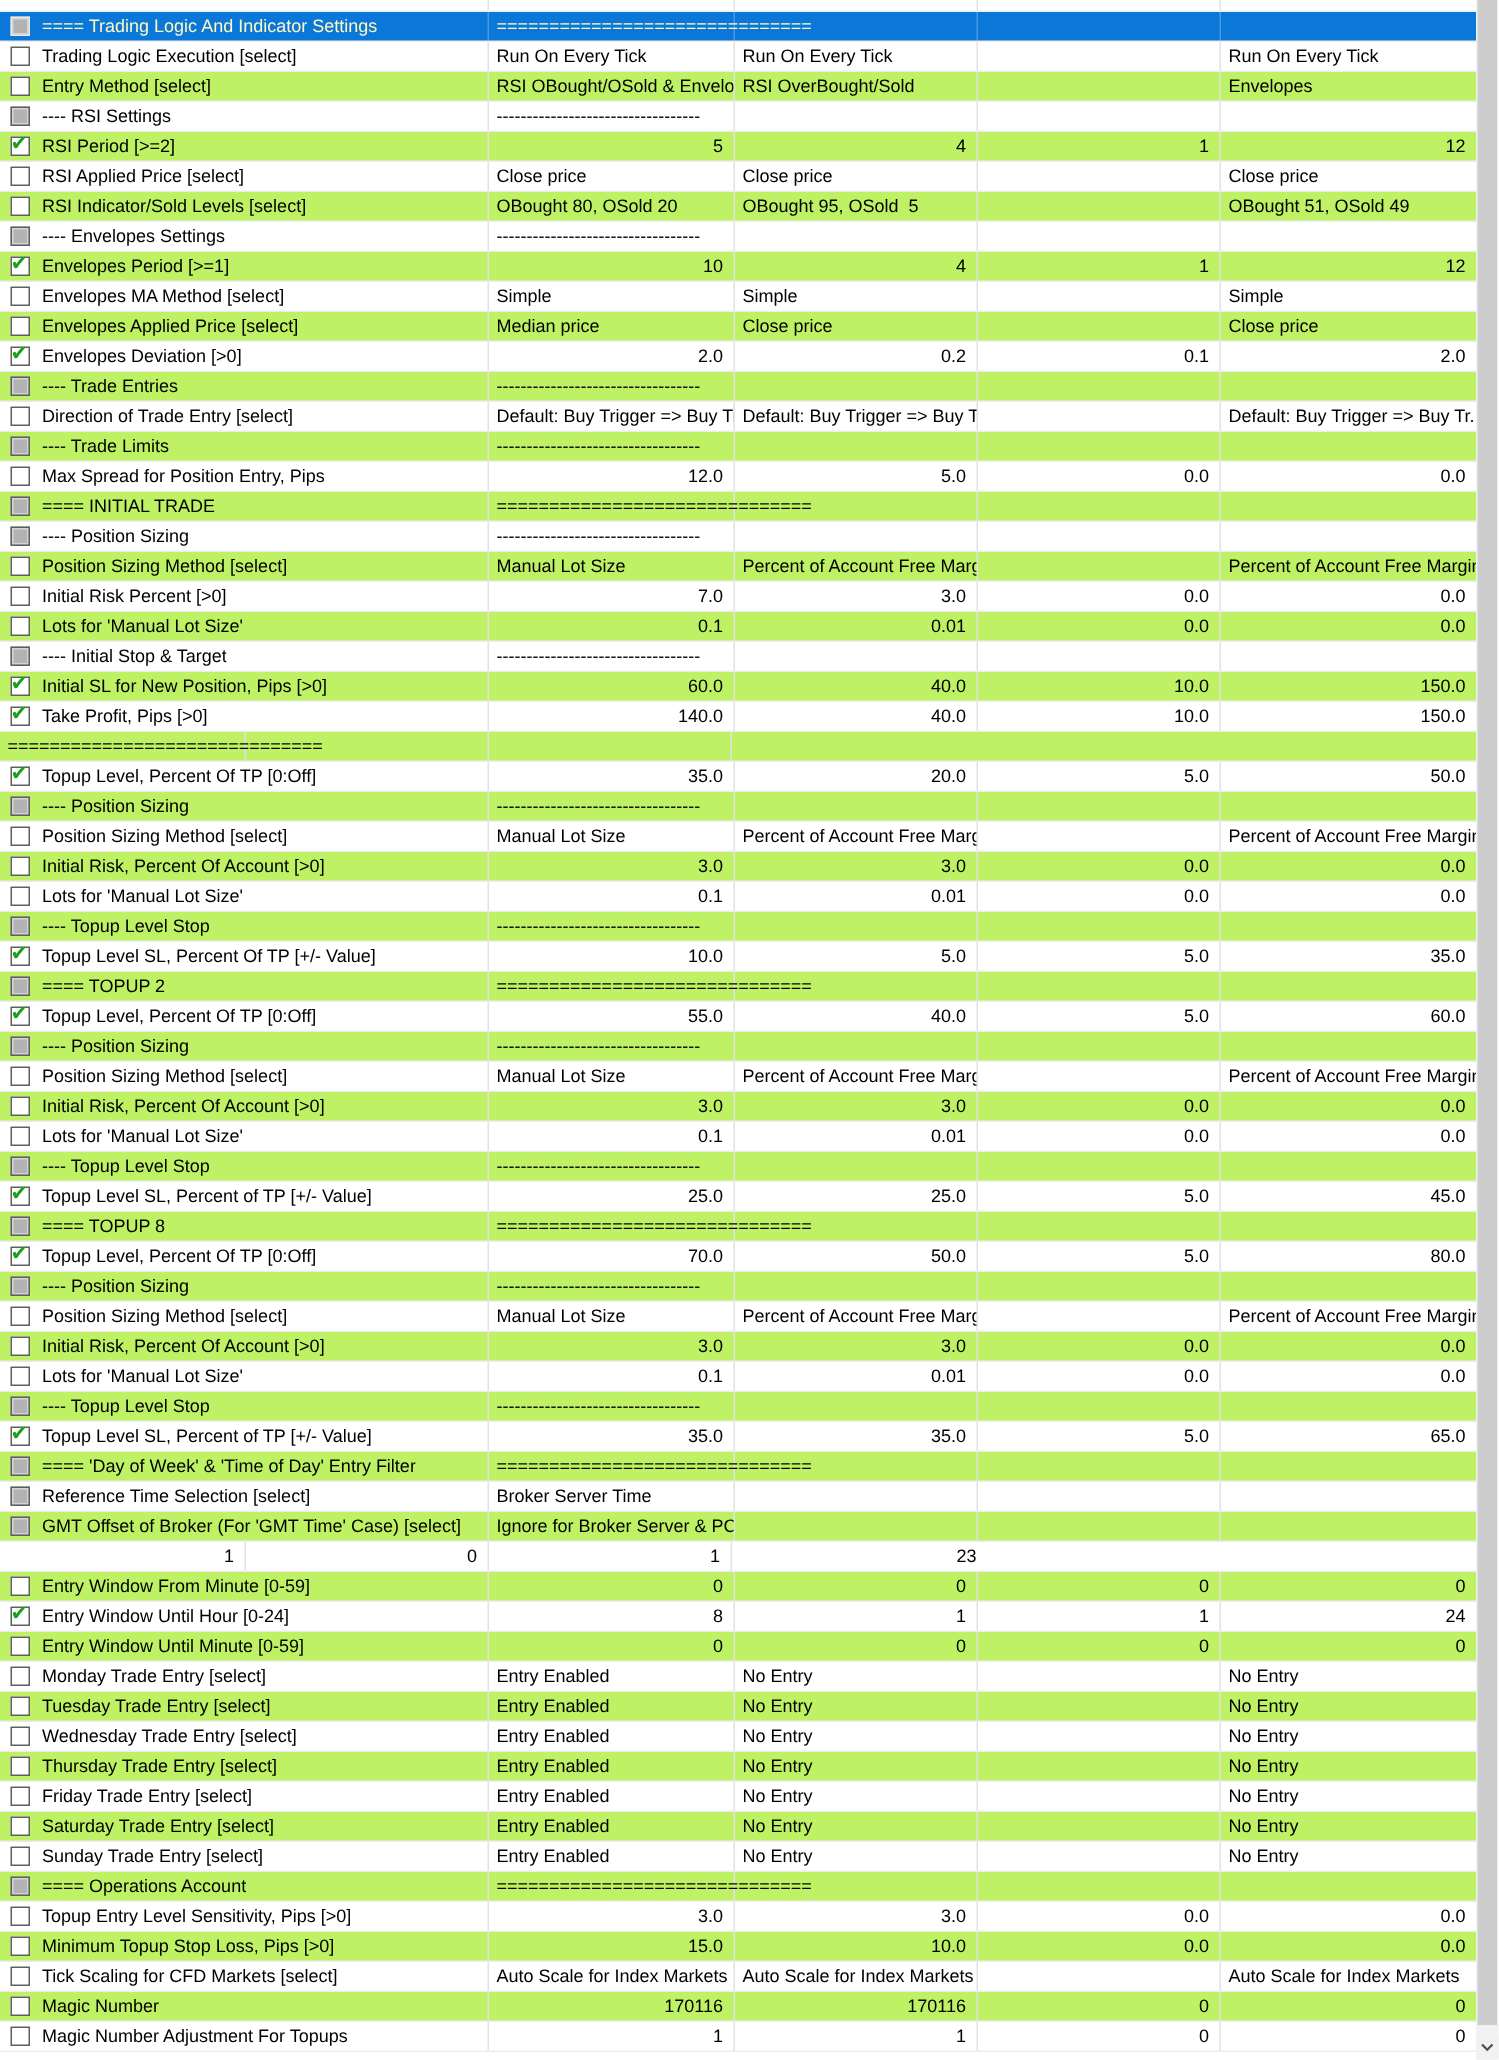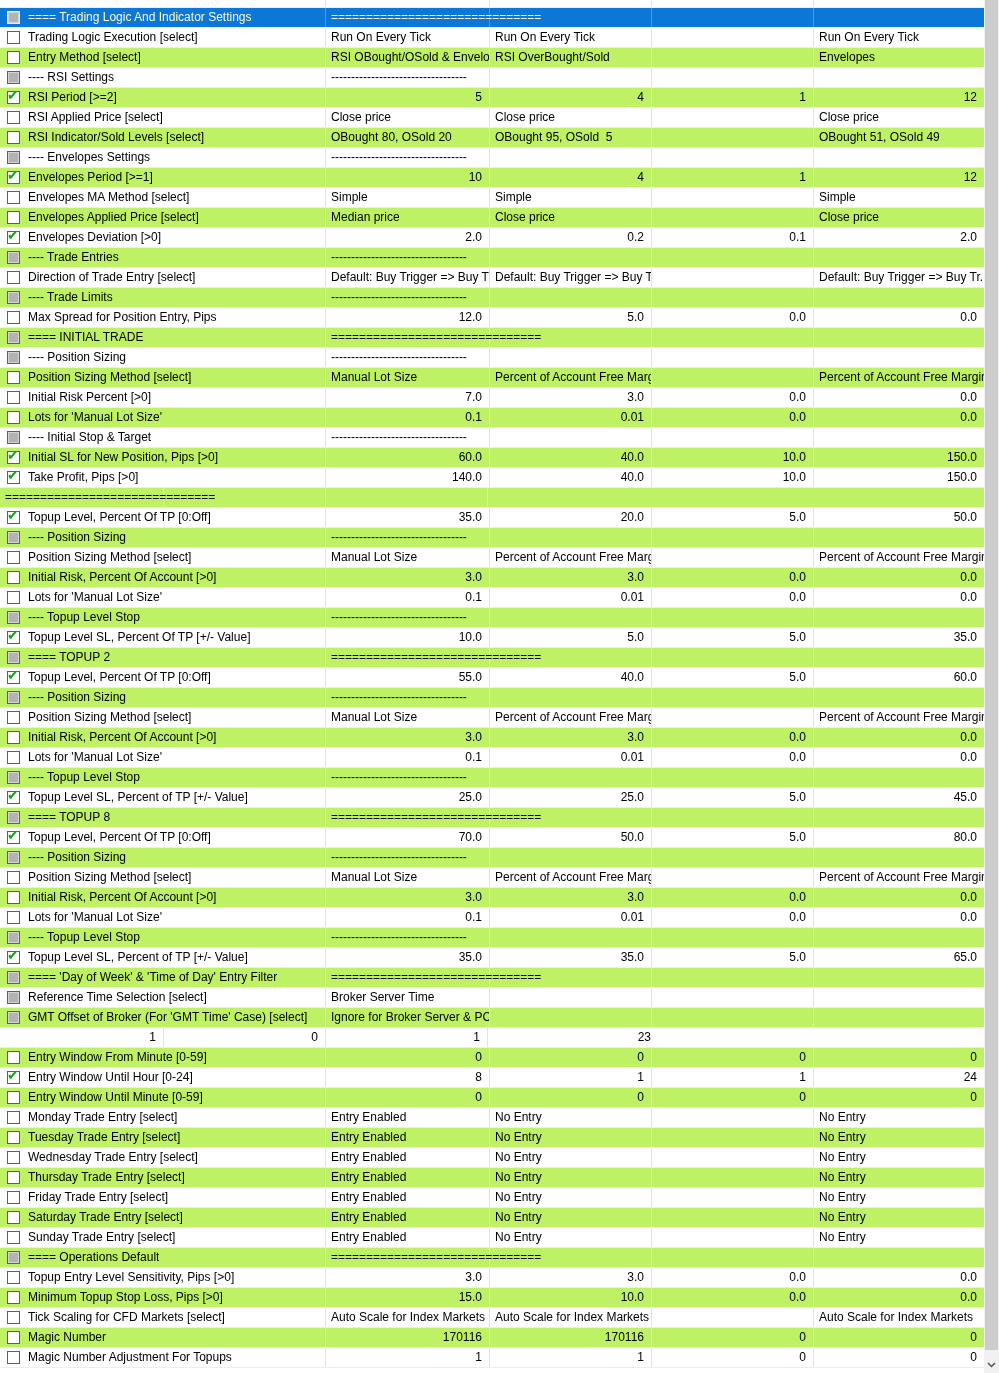--- a/index.html
+++ b/index.html
@@ -664,21 +664,21 @@
       <span class="nm">Sunday Trade Entry [select]</span>
     </div>
     <div class="cell c-val">Entry Enabled</div>
     <div class="cell c-start">No Entry</div>
     <div class="cell c-step"></div>
     <div class="cell c-stop">No Entry</div>
   </div>
       <div class="row stripe">
     <div class="cell c-name">
       <span class="cb gray"></span>
-      <span class="nm">==== Operations Default</span>
+      <span class="nm">==== Operations Account</span>
     </div>
     <div class="cell c-val sepline">==============================</div>
     <div class="cell c-start"></div>
     <div class="cell c-step"></div>
     <div class="cell c-stop"></div>
   </div>
       <div class="row">
     <div class="cell c-name">
       <span class="cb unchecked"></span>
       <span class="nm">Topup Entry Level Sensitivity, Pips [&gt;0]</span>

